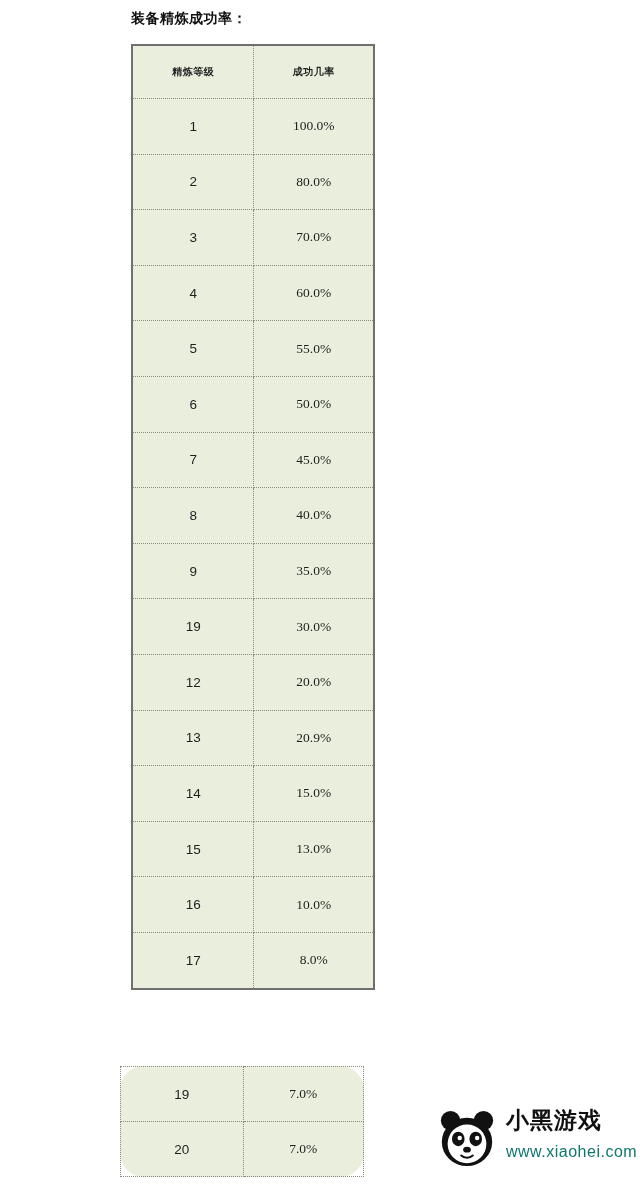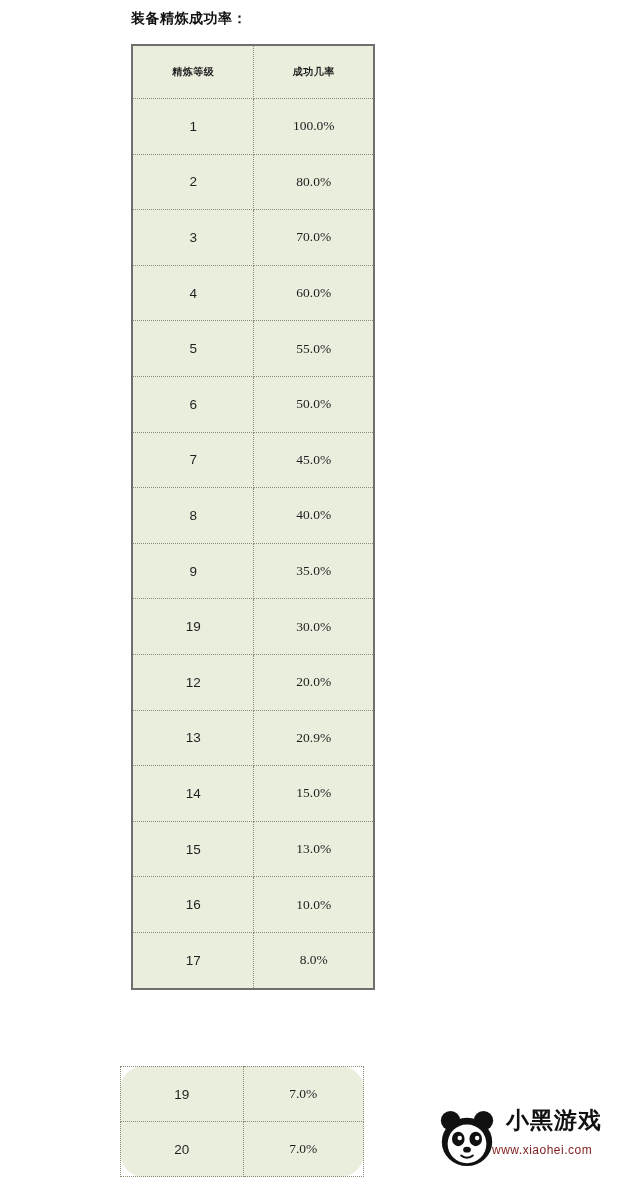--- a/index.html
+++ b/index.html
@@ -102,24 +102,24 @@
     left: 70px;
     top: 2px;
     font-size: 23px;
     font-weight: bold;
     color: #111111;
     letter-spacing: 1px;
     white-space: nowrap;
   }
   .wm-sub {
     position: absolute;
-    left: 56px;
+    left: 70px;
     top: 40px;
-    font-size: 12px;
-    color: #7f1d1d;
+    font-size: 16px;
+    color: #0f766e;
     letter-spacing: 0.5px;
     white-space: nowrap;
   }
 </style>
 </head>
 <body>
 
 <div class="page-title">装备精炼成功率：</div>
 
 <table class="main-table">

